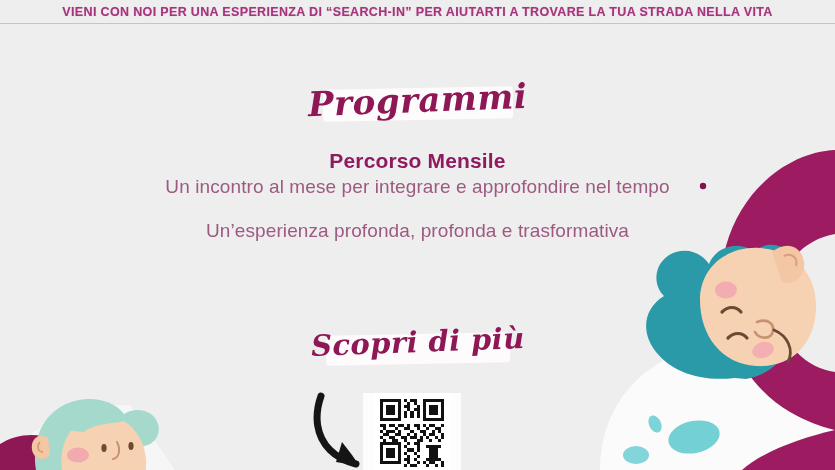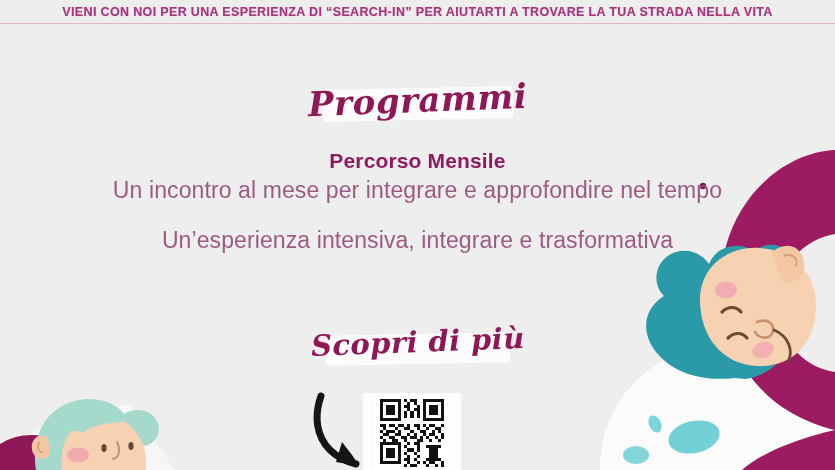--- a/index.html
+++ b/index.html
@@ -102,21 +102,21 @@
   }
   .program { margin-bottom: 17px; }
   .program-title {
     font-size: 21px;
     font-weight: bold;
     color: #8e1a60;
     letter-spacing: 0.15px;
     line-height: 1.25;
   }
   .program-desc {
-    font-size: 23px;
+    font-size: 19px;
     color: #9c5a82;
     line-height: 1.42;
     letter-spacing: 0.1px;
   }
 
   
   #arrow {
     position: absolute;
     left: 312px;
     top: 390px;
@@ -242,21 +242,21 @@
   </div>
 
   <div class="programs">
 
     <div class="program">
       <div class="program-title">Percorso Mensile</div>
       <div class="program-desc">Un incontro al mese per integrare e approfondire nel tempo</div>
     </div>
 
     <div class="program">
-      <div class="program-desc">Un’esperienza intensiva, integrare e trasformativa</div>
+      <div class="program-desc">Un’esperienza profonda, profonda e trasformativa</div>
     </div>
 
   </div>
 
   <div class="script-wrap" id="scopri-wrap">
     <div class="script-highlight" id="scopri-hl"></div>
     <div class="script-text" id="scopri-txt">Scopri di più</div>
   </div>
 
   <svg id="arrow" viewBox="0 0 62 80" xmlns="http://www.w3.org/2000/svg">

